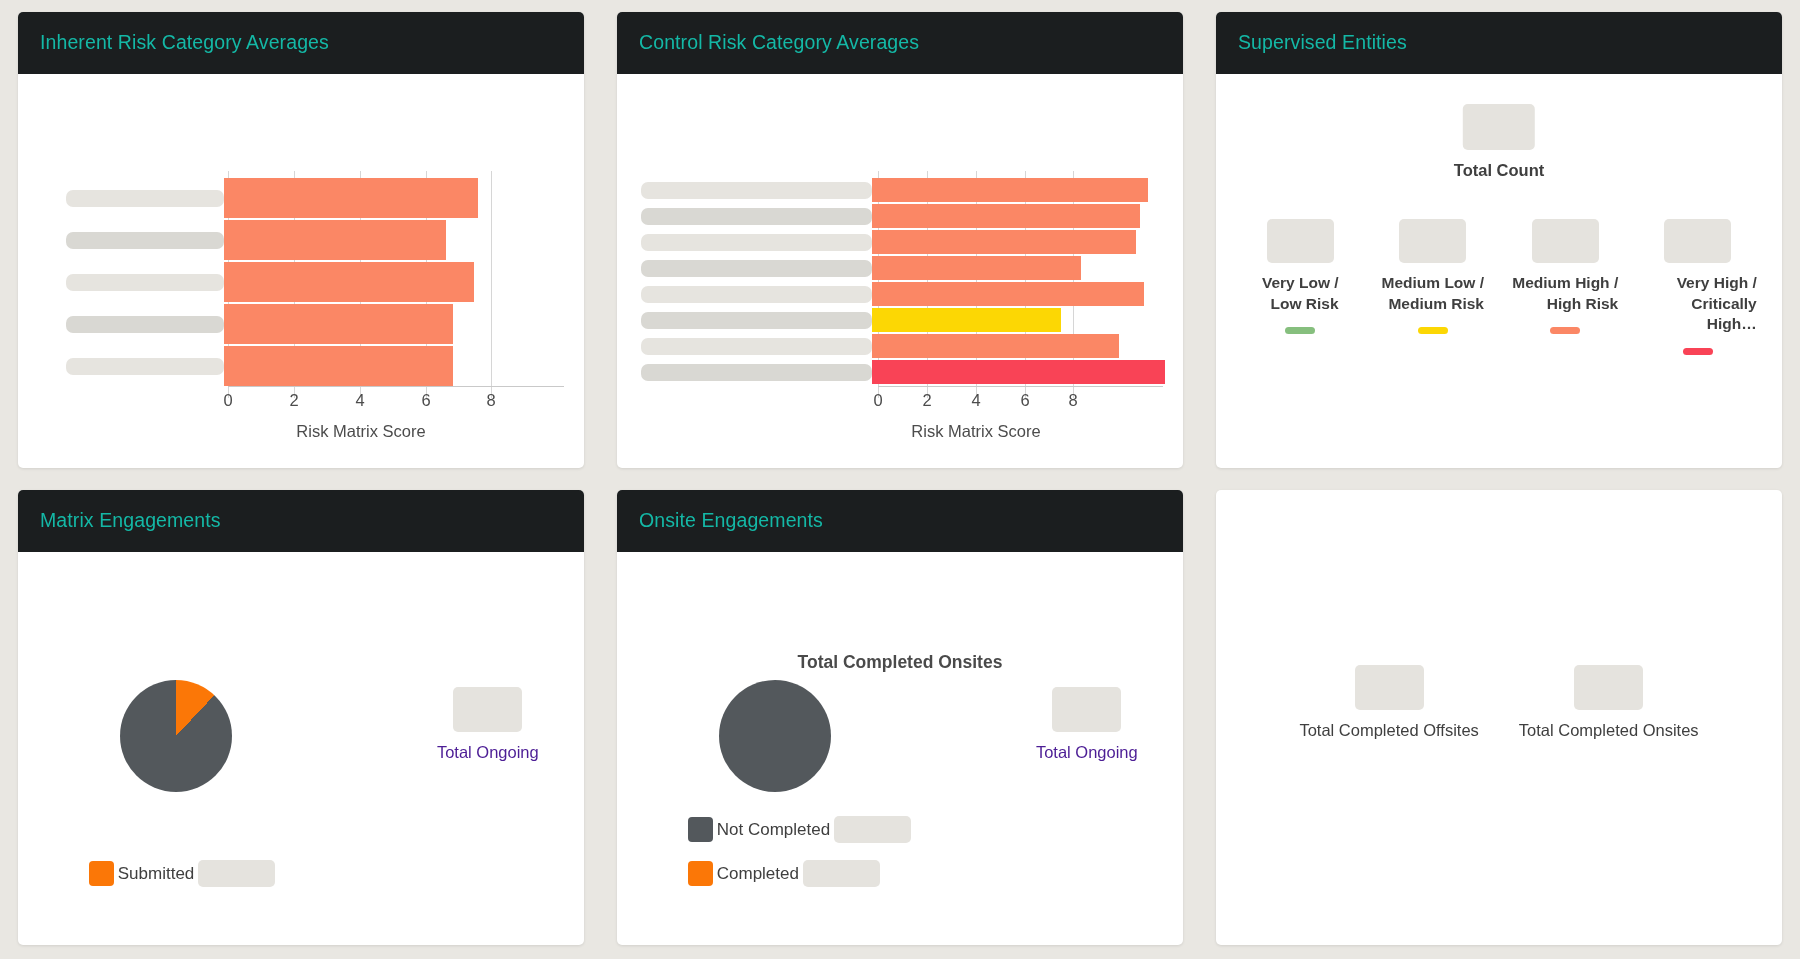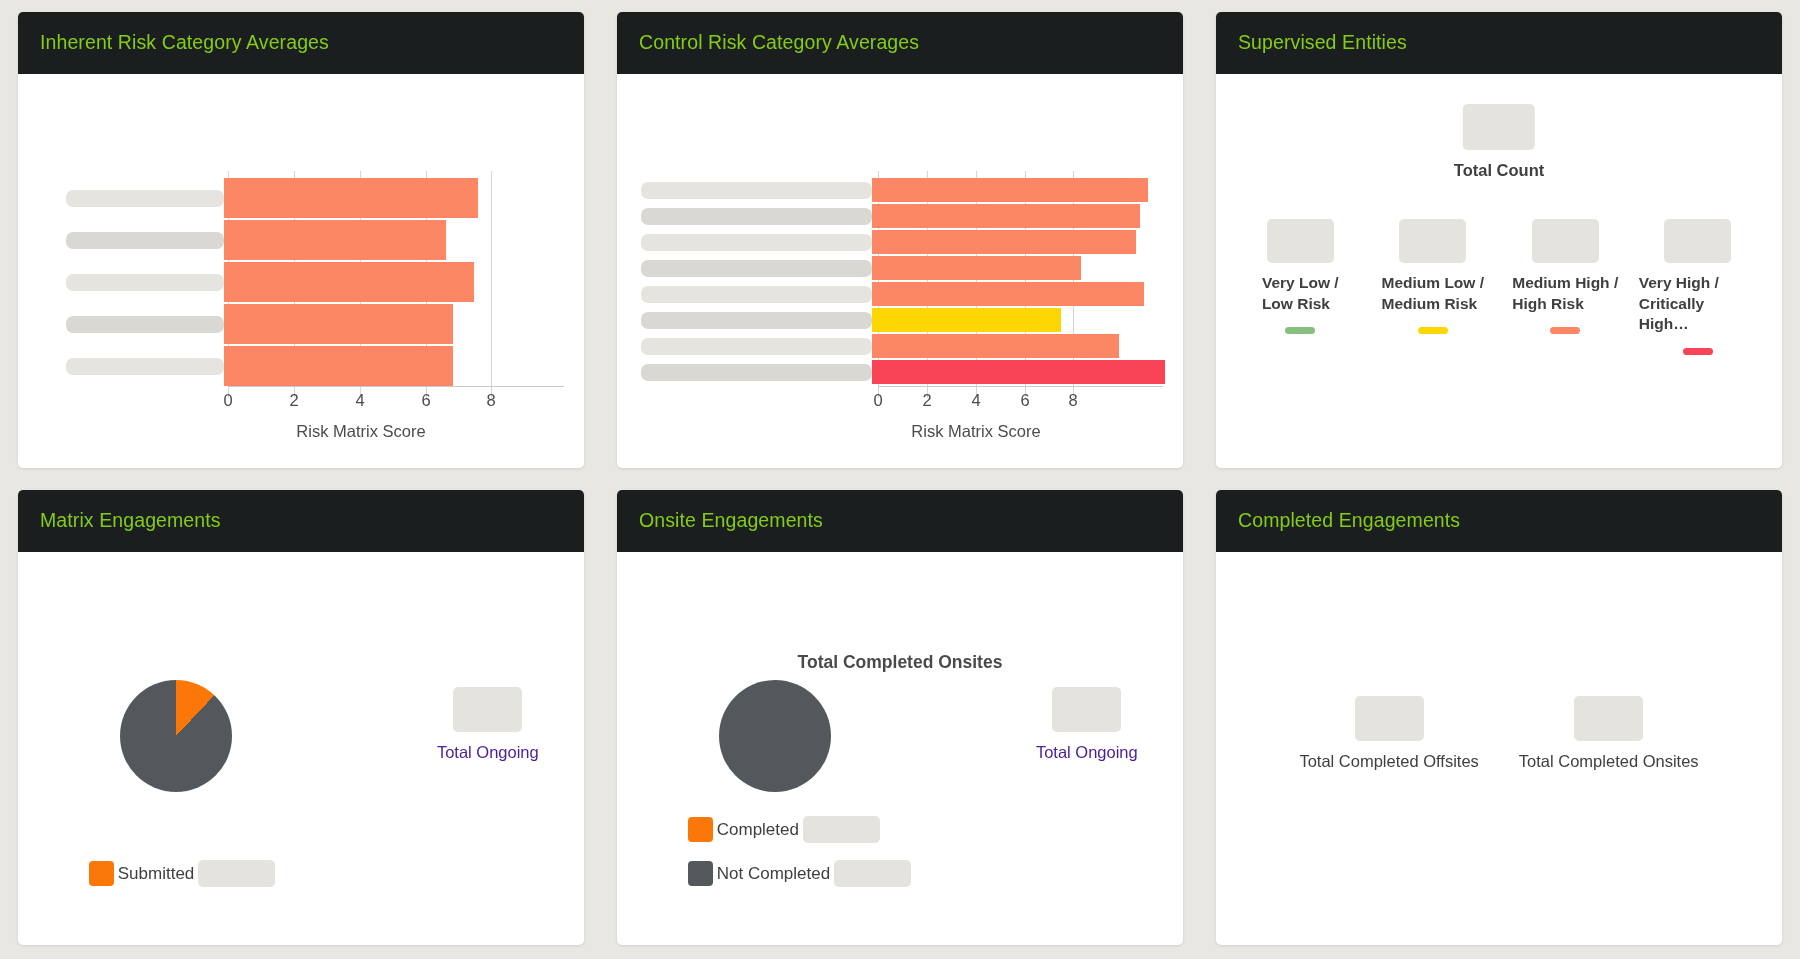--- a/index.html
+++ b/index.html
@@ -19,21 +19,21 @@
   .card {
     background: #ffffff;
     border-radius: 5px;
     box-shadow: 0 1px 3px rgba(0,0,0,0.10);
     display: flex; flex-direction: column;
     overflow: hidden;
     flex: 1;
   }
   .card-header {
     background: #1b1e1f;
-    color: #84cc16;
+    color: #14b8a6;
     font-size: 19.5px;
     padding: 19px 22px 20px 22px;
     letter-spacing: 0.1px;
     flex: 0 0 auto;
   }
   .card-body { flex: 1; position: relative; }
 
   
   .hbar-chart { position: absolute; inset: 0; }
   .hbar-row { display: flex; align-items: center; width: 100%; }
@@ -86,21 +86,21 @@
     padding: 0 18px;
   }
   .kpi-cell {
     display: flex; flex-direction: column; align-items: center;
     width: 118px;
   }
   .kpi-cell .ph { width: 67px; height: 44px; }
   .kpi-cell-label {
     margin-top: 10px;
     font-size: 15.5px; color: #3f3f3f;
-    text-align: left; line-height: 1.33;
+    text-align: right; line-height: 1.33;
     white-space: pre-line;
   }
   .kpi-swatch {
     margin-top: 13px;
     width: 30px; height: 7px; border-radius: 4px;
   }
 
   
   .pie-card-body { position: absolute; inset: 0; }
   .pie-title {
@@ -350,36 +350,35 @@
           <div class="pie-title">Total Completed Onsites</div>
           <div class="pie-area">
             <div class="pie" style="background: conic-gradient(#53585c 0deg 360deg);"></div>
           </div>
           <div class="pie-side">
             <div class="ph"></div>
             <div class="pie-side-caption">Total Ongoing</div>
           </div>
           <div class="legend">
             <div class="legend-row">
+              <div class="legend-swatch" style="background:#53585c;"></div>
+              <div class="legend-label">Not Completed</div>
+              <div class="ph"></div>
+            </div>
+            <div class="legend-row">
               <div class="legend-swatch" style="background:#fb7707;"></div>
               <div class="legend-label">Completed</div>
               <div class="ph"></div>
             </div>
-            <div class="legend-row">
-              <div class="legend-swatch" style="background:#53585c;"></div>
-              <div class="legend-label">Not Completed</div>
-              <div class="ph"></div>
-            </div>
-          </div>
-        </div>
-      </div>
-    </div>
-
-    <div class="card">
-      <div class="card-header">Completed Engagements</div>
+          </div>
+        </div>
+      </div>
+    </div>
+
+    <div class="card">
       <div class="card-body">
         <div class="completed-wrap">
           <div class="completed-cell">
             <div class="ph"></div>
             <div class="completed-caption">Total Completed Offsites</div>
           </div>
           <div class="completed-cell">
             <div class="ph"></div>
             <div class="completed-caption">Total Completed Onsites</div>
           </div>

